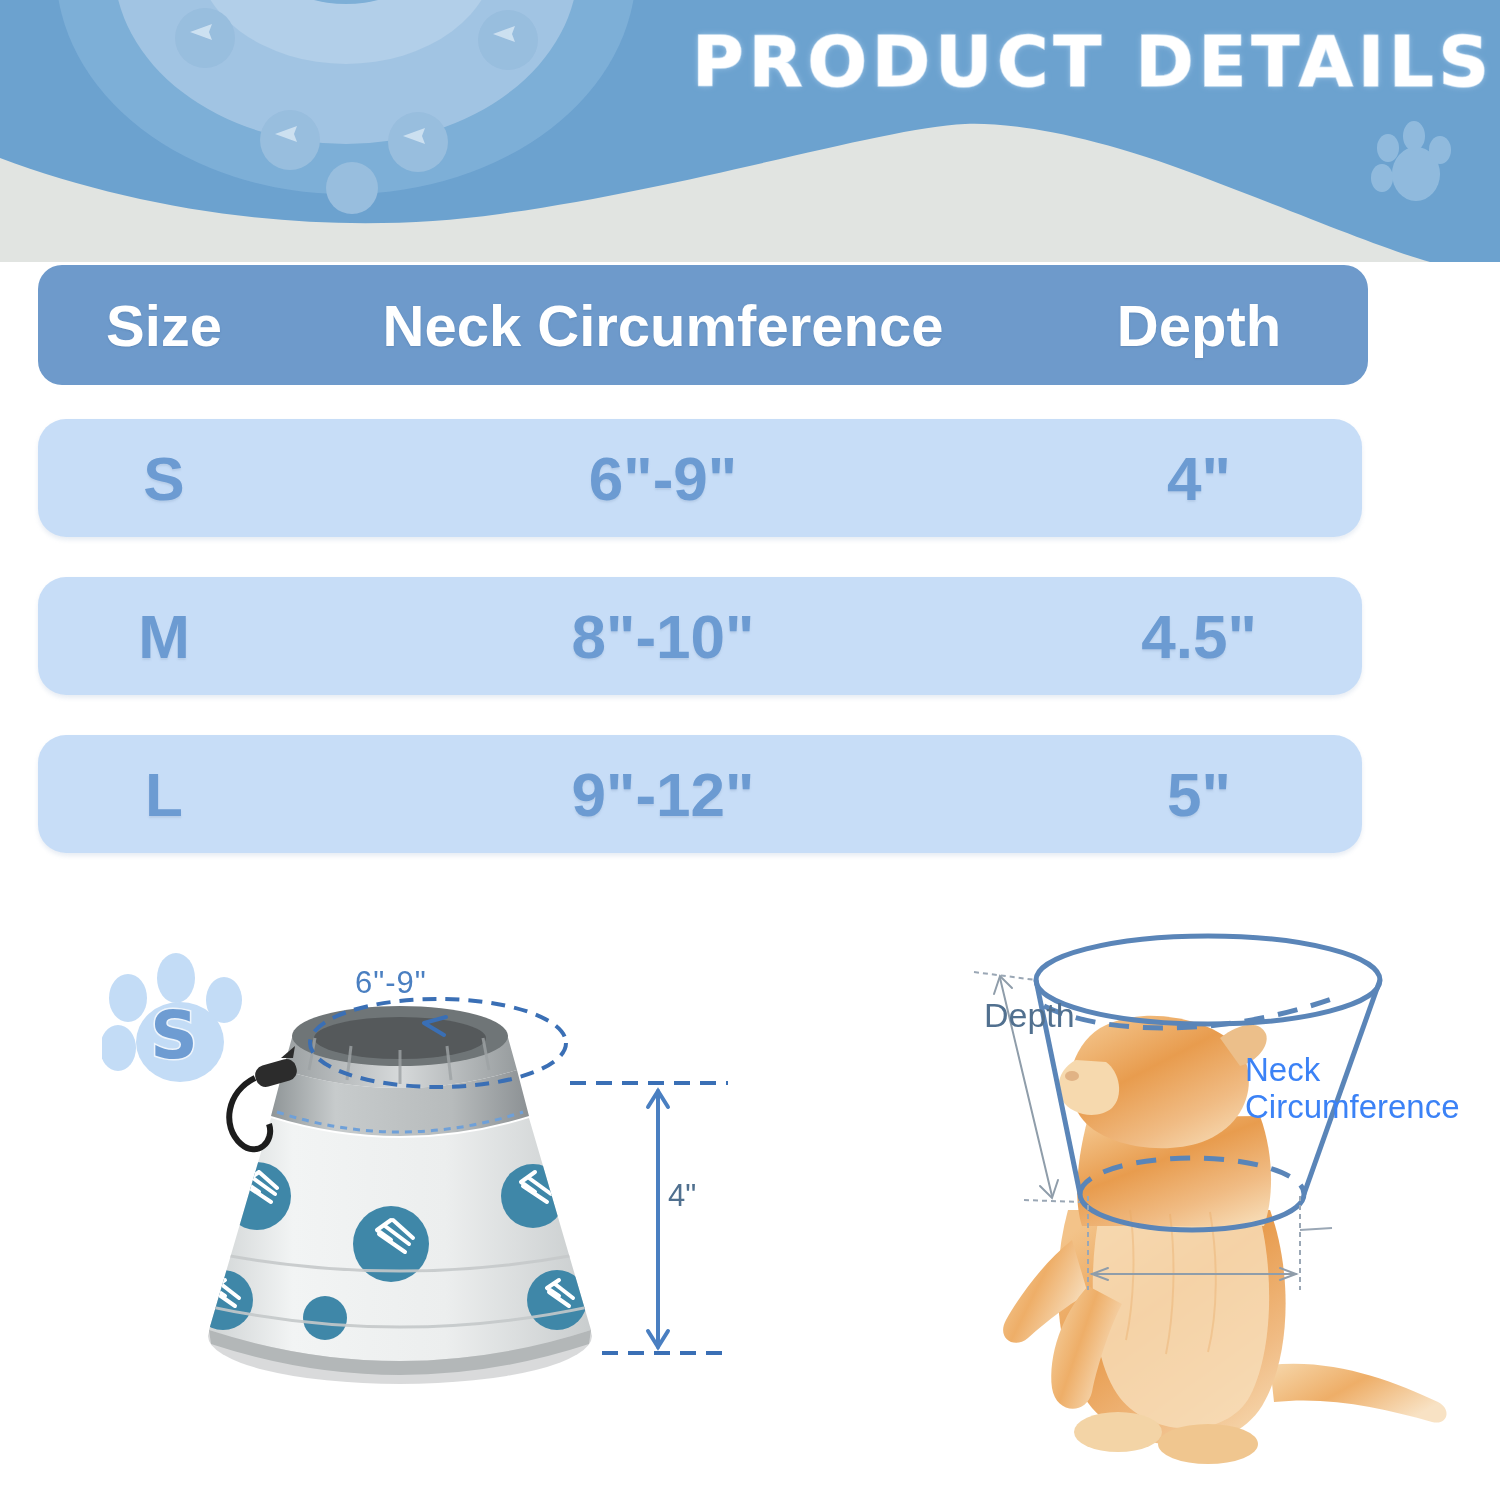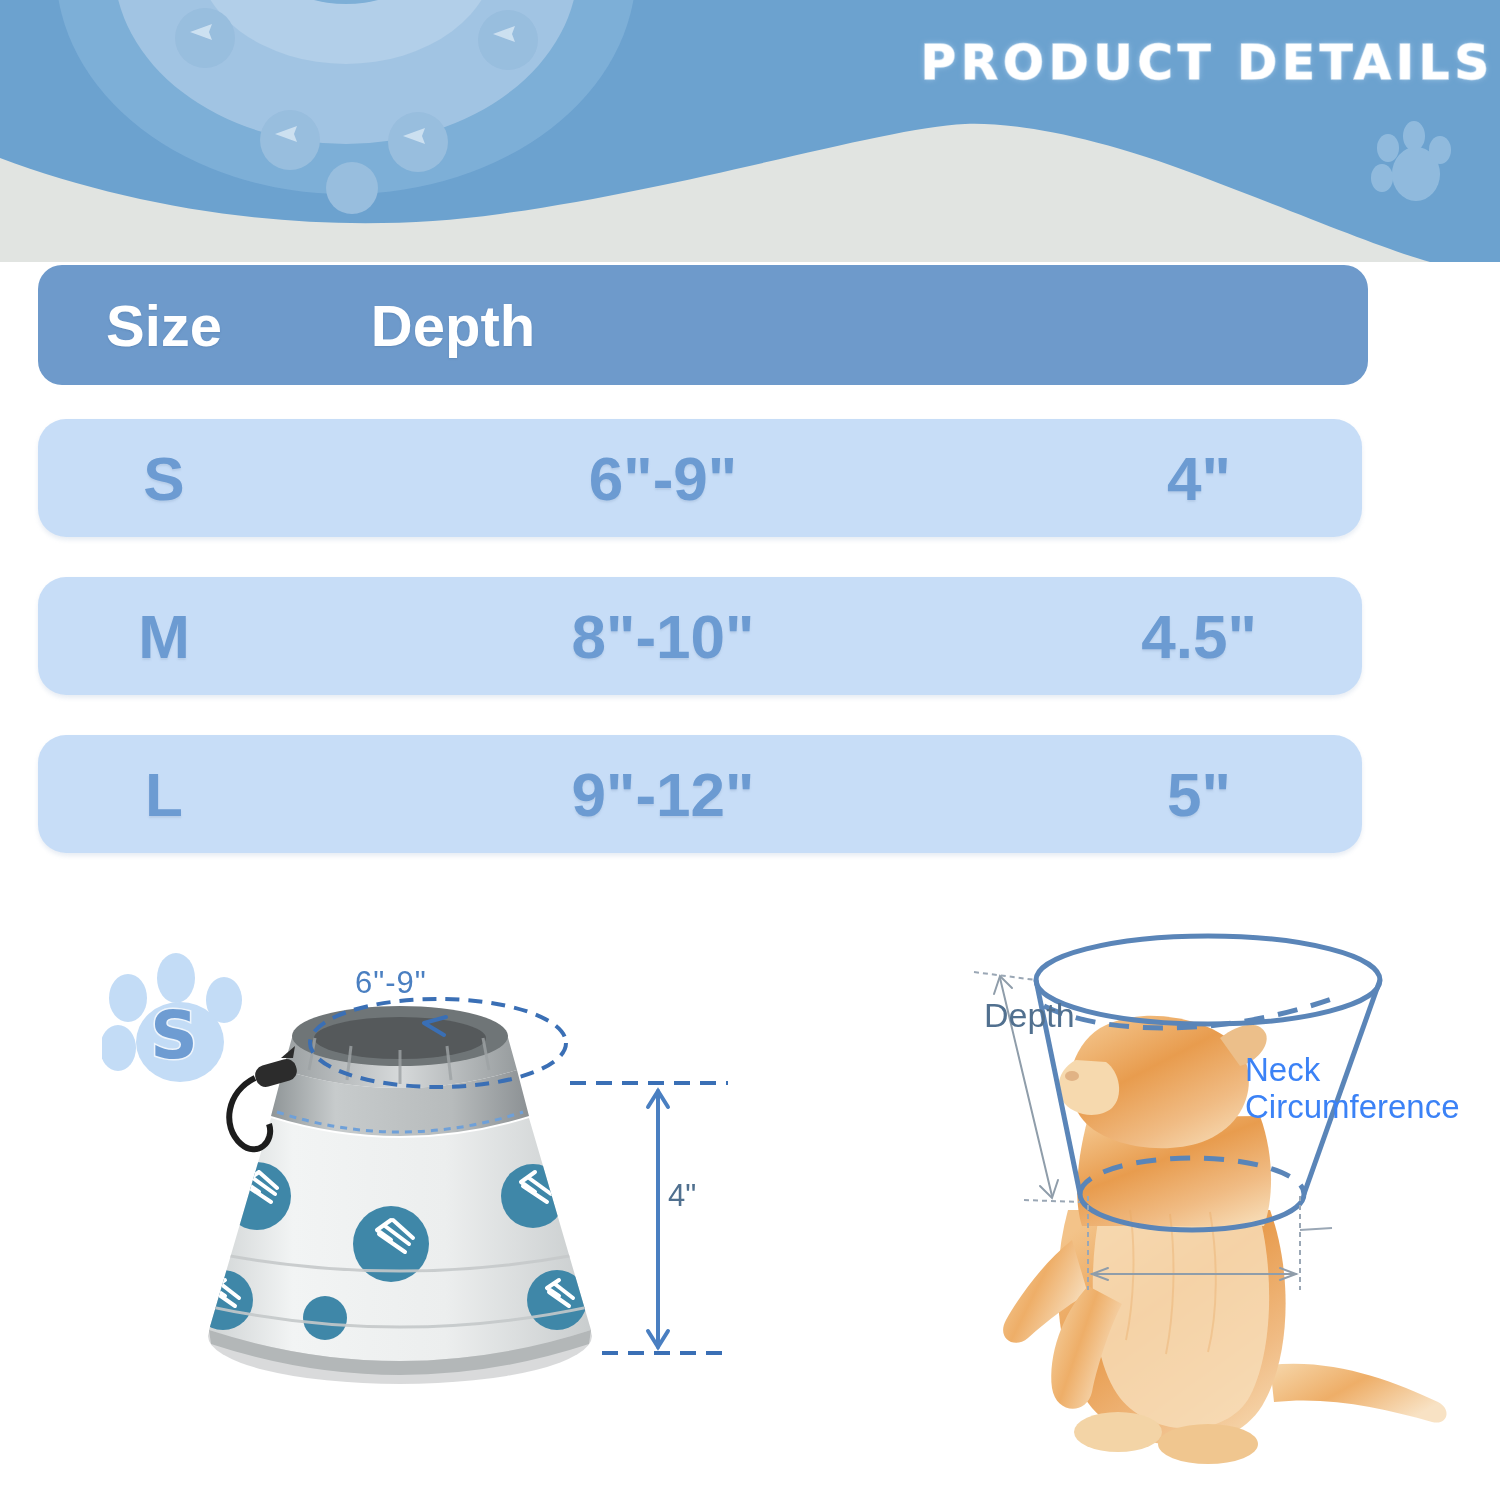--- a/index.html
+++ b/index.html
@@ -16,21 +16,21 @@
     position: absolute; left: 0; top: 0; width: 1500px; height: 262px;
     overflow: hidden;
   }
   #header-blue-svg { position: absolute; left: 0; top: 0; }
 
   #header-title {
     position: absolute; left: 604px; top: 14px;
     width: 890px; height: 96px;
     display: flex; align-items: center; justify-content: flex-end;
     color: #ffffff;
-    font-size: 48px; font-weight: bold;
+    font-size: 70px; font-weight: bold;
     letter-spacing: 5px;
     white-space: nowrap;
     -webkit-text-stroke: 1.5px rgba(255,255,255,0.55);
     text-shadow: 0 0 2px rgba(214,233,250,0.95), 0 0 6px rgba(190,222,248,0.6);
     font-family: "DejaVu Sans", sans-serif;
   }
 
   
   #size-table { position: absolute; left: 38px; top: 265px; width: 1332px; }
 
@@ -172,20 +172,21 @@
       </g>
     </svg>
 
     <div id="header-title">PRODUCT DETAILS</div>
   </div>
 
   <div id="size-table">
 
     <div class="trow header-row">
       <div class="cell c-size">Size</div>
+      <div class="cell c-neck">Neck Circumference</div>
       <div class="cell c-depth">Depth</div>
     </div>
 
     <div class="trow data-row">
       <div class="cell c-size">S</div>
       <div class="cell c-neck">6"-9"</div>
       <div class="cell c-depth">4"</div>
     </div>
 
     <div class="trow data-row">

